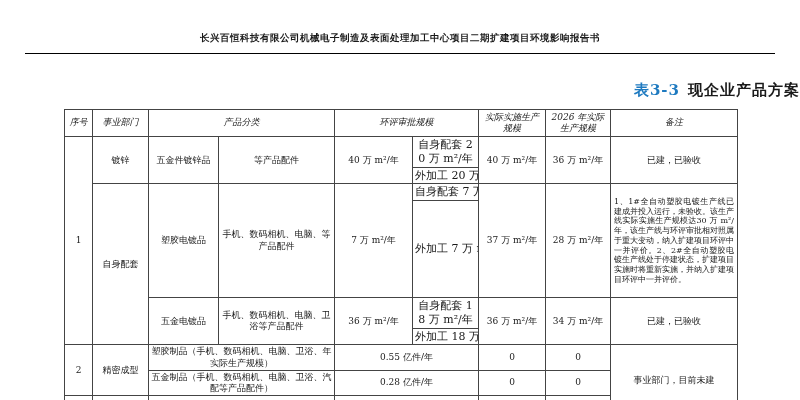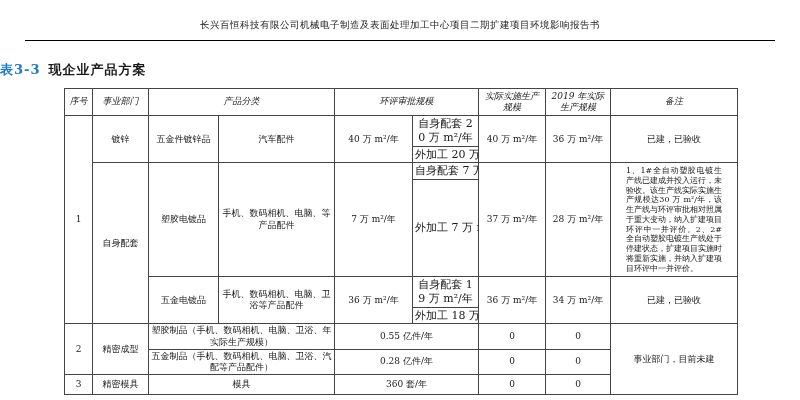--- a/index.html
+++ b/index.html
@@ -1,38 +1,38 @@
 <!DOCTYPE html>
 <html><head>
 <meta charset="utf-8">
 <style>
   html,body{margin:0;padding:0;}
   body{
     width:800px;height:400px;overflow:hidden;background:#ffffff;
     font-family:"DejaVu Serif","Liberation Serif",serif;color:#1a1a1a;
   }
   .doc-header{
-    padding-top:18px;text-align:center;font-size:9.5px;font-weight:normal;
+    padding-top:31px;text-align:center;font-size:9.5px;font-weight:bold;
     letter-spacing:.5px;line-height:13px;
   }
   .doc-rule{height:0;border-top:1.5px solid #000;margin:9px 25px 0 25px;}
-  .table-title{margin-top:20px;text-align:left;font-size:13px;font-weight:bold;letter-spacing:1px;}
+  .table-title{margin-top:27px;text-align:right;font-size:15px;font-weight:bold;letter-spacing:1px;}
   .table-title .gap{display:inline-block;width:8px;}
   table{
     border-collapse:collapse;table-layout:fixed;width:673px;
     margin:9px 0 0 64px;border:1.5px solid #222;
   }
   td{
     border:1px solid #444;text-align:center;vertical-align:middle;
     font-size:9px;line-height:1.25;padding:1px 2px;overflow:hidden;word-break:break-all;
   }
   .sub{font-size:11px;}
   .nowrap{white-space:nowrap;}
   .note-long{
-    font-size:8px;line-height:1.22;text-align:justify;padding:2px 15px;word-break:break-all;
+    font-size:8px;line-height:1.22;text-align:justify;padding:2px 3px;word-break:break-all;
   }
   .rh{height:27px;font-style:italic;} .r1{height:23px;} .r2{height:14px;} .r3{height:15px;}
   .r4{height:97px;} .r5{height:22px;} .r6{height:11px;} .r7{height:25px;}
   .r8{height:22px;padding-left:32px;} .r9{height:20px;}
 </style>
 </head>
 <body>
 
 <div class="doc-header">长兴百恒科技有限公司机械电子制造及表面处理加工中心项目二期扩建项目环境影响报告书</div>
 <div class="doc-rule"></div>
@@ -54,29 +54,29 @@
       <col style="width:127px">
   </colgroup>
 
   <tbody>
       <tr class="rh">
     <td>序号</td>
     <td>事业部门</td>
     <td colspan="2">产品分类</td>
     <td colspan="2">环评审批规模</td>
     <td>实际实施生产规模</td>
-    <td>2019 年实际生产规模</td>
+    <td>2026 年实际生产规模</td>
     <td>备注</td>
   </tr>
 
   <tr class="r1">
     <td rowspan="6">1</td>
     <td rowspan="2">镀锌</td>
     <td rowspan="2">五金件镀锌品</td>
-    <td rowspan="2">汽车配件</td>
+    <td rowspan="2">等产品配件</td>
     <td rowspan="2" class="nowrap">40 万 m²/年</td>
     <td class="sub">自身配套 20 万 m²/年</td>
     <td rowspan="2" class="nowrap">40 万 m²/年</td>
     <td rowspan="2" class="nowrap">36 万 m²/年</td>
     <td rowspan="2">已建，已验收</td>
   </tr>
   <tr class="r2">
     <td class="sub nowrap">外加工 20 万 m²/年</td>
   </tr>
 
@@ -91,21 +91,21 @@
     <td rowspan="2" class="note-long">1、1#全自动塑胶电镀生产线已建成并投入运行，未验收。该生产线实际实施生产规模达30 万 m²/年，该生产线与环评审批相对照属于重大变动，纳入扩建项目环评中一并评价。2、2#全自动塑胶电镀生产线处于停建状态，扩建项目实施时将重新实施，并纳入扩建项目环评中一并评价。</td>
   </tr>
   <tr class="r4">
     <td class="sub nowrap">外加工 7 万 m²/年</td>
   </tr>
 
   <tr class="r5">
     <td rowspan="2">五金电镀品</td>
     <td rowspan="2">手机、数码相机、电脑、卫浴等产品配件</td>
     <td rowspan="2" class="nowrap">36 万 m²/年</td>
-    <td class="sub">自身配套 19 万 m²/年</td>
+    <td class="sub">自身配套 18 万 m²/年</td>
     <td rowspan="2" class="nowrap">36 万 m²/年</td>
     <td rowspan="2" class="nowrap">34 万 m²/年</td>
     <td rowspan="2">已建，已验收</td>
   </tr>
   <tr class="r6">
     <td class="sub nowrap">外加工 18 万 m²/年</td>
   </tr>
 
   <tr class="r7">
     <td rowspan="2">2</td>

